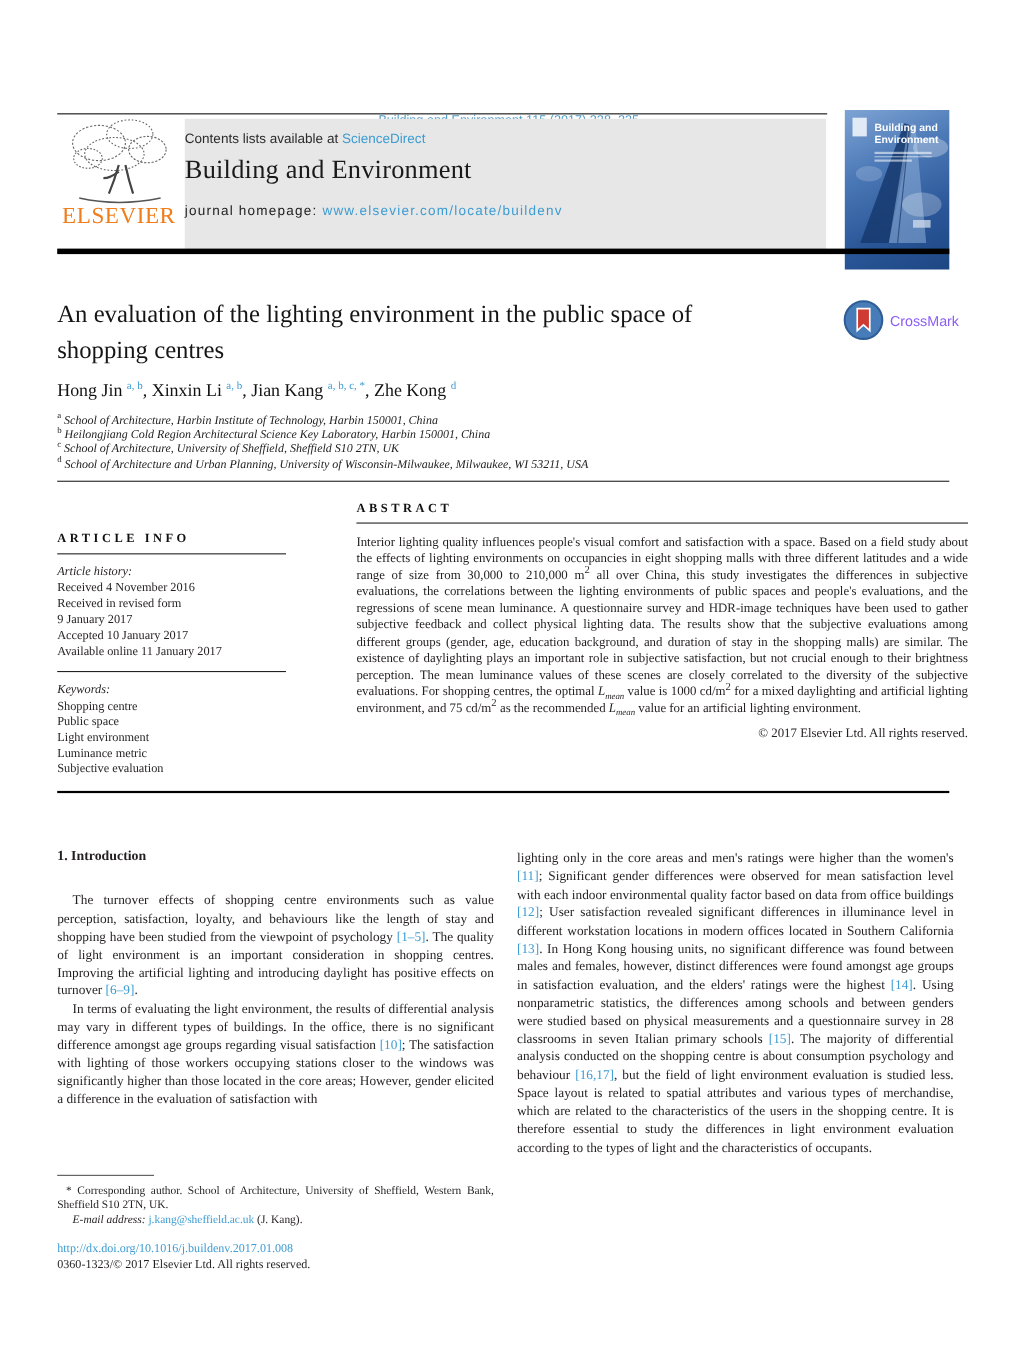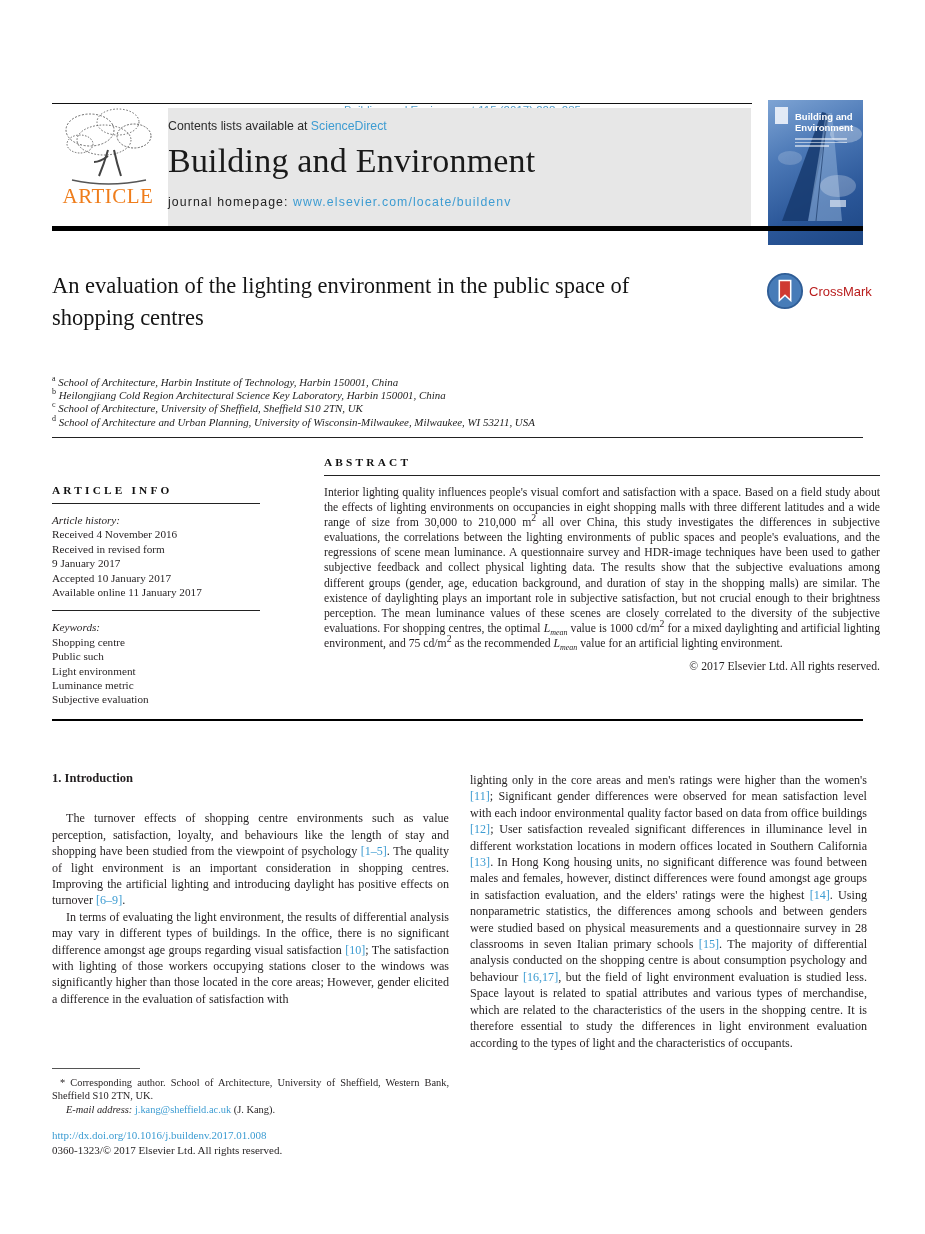--- a/index.html
+++ b/index.html
@@ -16,36 +16,36 @@
   }
   .abs{position:absolute;}
   .sans{font-family:"Liberation Sans","DejaVu Sans",sans-serif;}
   .blue{color:var(--link-blue);}
   .justify{text-align:justify;}
   
   .citation{top:68px;left:0;width:100%;text-align:center;font-size:11.5px;color:#4f9cc9;margin-top:36px;}
   .rule-top{top:103px;left:52px;width:700px;height:1px;background:#111;}
   .masthead-box{top:108px;left:168px;width:583px;height:120px;background:var(--masthead-gray);text-align:left;}
   .contents-line{margin-top:11px;font-size:12.3px;color:#2b2b2b;}
-  .journal-title{margin-top:9px;font-size:34px;color:#1a1a1a;letter-spacing:.2px;}
+  .journal-title{margin-top:9px;font-size:24px;color:#1a1a1a;letter-spacing:.2px;}
   .homepage-line{margin-top:15px;font-size:12.3px;letter-spacing:1.1px;color:#222;}
   .logo-wrap{top:104px;left:50px;width:116px;height:114px;text-align:center;}
   .logo-wrap svg{display:block;margin:0 auto;}
   .elsevier-word{font-size:21px;color:var(--elsevier-orange);letter-spacing:.5px;margin-top:-2px;}
   .cover{top:100px;left:768px;width:95px;height:145px;background:linear-gradient(155deg,#7ea4d4 0%,#4b78b6 35%,#2a5698 70%,#1d4683 100%);overflow:hidden;}
   .cover svg{position:absolute;top:0;left:0;}
   .cover-title{position:absolute;top:11px;left:27px;color:#fff;font-size:9.5px;font-weight:bold;line-height:11px;font-family:"Liberation Sans",sans-serif;}
   .cover-emblem{position:absolute;top:7px;left:7px;width:13px;height:17px;background:rgba(235,241,250,.92);}
   .cover-sub{position:absolute;top:38px;left:27px;width:52px;}
   .cover-sub i{display:block;height:1.5px;background:rgba(255,255,255,.55);margin-bottom:2px;}
   .rule-thick{top:226px;left:52px;width:811px;height:5px;background:#000;}
   
   .paper-title{top:270px;left:52px;width:660px;font-size:22.5px;line-height:32px;color:#151515;}
   .crossmark{top:272px;left:766px;width:110px;display:flex;align-items:center;gap:5px;}
-  .crossmark-label{font-size:13px;color:#b91c1c;}
+  .crossmark-label{font-size:13px;color:#8b5cf6;}
   .authors{top:345px;left:52px;width:720px;font-size:16.3px;color:#111;}
   .authors sup{font-size:10px;color:var(--link-blue);}
   .affils{top:376px;left:52px;width:760px;font-size:10.9px;line-height:13.2px;font-style:italic;color:#222;}
   .affils sup{font-style:normal;font-size:8px;}
   .rule1{top:437px;left:52px;width:811px;height:1px;background:#222;}
   
   .block-heading{font-size:11.3px;font-weight:bold;letter-spacing:3.2px;color:#111;}
   .heading-rule{height:1px;background:#222;margin-top:7px;margin-bottom:9px;}
   .info-col{top:484px;left:52px;width:210px;}
   .info-col .heading-rule{width:208px;}
@@ -93,21 +93,21 @@
         <ellipse cx="48" cy="36" rx="27" ry="15" stroke-dasharray="1.6 1.6"></ellipse>
         <ellipse cx="24" cy="40" rx="13" ry="9" stroke-dasharray="1.5 1.5"></ellipse>
       </g>
       <g stroke="#444" stroke-width="2" fill="none">
         <path d="M52 46 q-4 14 -9 26"></path>
         <path d="M58 46 q3 14 7 26"></path>
         <path d="M52 52 q-8 6 -14 6"></path>
       </g>
       <path d="M16 76 q36 8 74 0" stroke="#555" stroke-width="1.4" fill="none"></path>
     </svg>
-    <div class="elsevier-word">ARTICLE</div>
+    <div class="elsevier-word">ELSEVIER</div>
   </div>
 
   <div class="abs masthead-box">
     <div class="contents-line sans"><span>Contents lists available at </span><span class="blue">ScienceDirect</span></div>
     <div class="journal-title">Building and Environment</div>
     <div class="homepage-line sans"><span>journal homepage: </span><span class="blue">www.elsevier.com/locate/buildenv</span></div>
   </div>
 
   <div class="abs cover">
     <svg width="95" height="121" viewBox="0 0 95 121">
@@ -136,20 +136,21 @@
   <div class="abs paper-title">An evaluation of the lighting environment in the public space of shopping centres</div>
 
   <div class="abs crossmark">
     <svg width="38" height="38" viewBox="0 0 40 40">
       <circle cx="20" cy="20" r="18" fill="#477cb8" stroke="#2f5d96" stroke-width="2"></circle>
       <path d="M14 9 h12 v21 l-6 -5.5 l-6 5.5 z" fill="#cf3a32" stroke="#fff" stroke-width="1.6"></path>
     </svg>
     <span class="crossmark-label sans">CrossMark</span>
   </div>
 
+  <div class="abs authors"><span>Hong Jin <sup>a, b</sup></span>, <span>Xinxin Li <sup>a, b</sup></span>, <span>Jian Kang <sup>a, b, c, *</sup></span>, <span>Zhe Kong <sup>d</sup></span></div>
 
   <div class="abs affils">
       <div><sup>a</sup> School of Architecture, Harbin Institute of Technology, Harbin 150001, China</div>
       <div><sup>b</sup> Heilongjiang Cold Region Architectural Science Key Laboratory, Harbin 150001, China</div>
       <div><sup>c</sup> School of Architecture, University of Sheffield, Sheffield S10 2TN, UK</div>
       <div><sup>d</sup> School of Architecture and Urban Planning, University of Wisconsin-Milwaukee, Milwaukee, WI 53211, USA</div>
     </div>
 
   <div class="abs rule1"></div>
 
@@ -161,21 +162,21 @@
         <div class="info-line">Received 4 November 2016</div>
         <div class="info-line">Received in revised form</div>
         <div class="info-line">9 January 2017</div>
         <div class="info-line">Accepted 10 January 2017</div>
         <div class="info-line">Available online 11 January 2017</div>
       </div>
     <div class="info-divider"></div>
     <div class="info-label">Keywords:</div>
     <div>
         <div class="info-line">Shopping centre</div>
-        <div class="info-line">Public such</div>
+        <div class="info-line">Public space</div>
         <div class="info-line">Light environment</div>
         <div class="info-line">Luminance metric</div>
         <div class="info-line">Subjective evaluation</div>
       </div>
   </div>
 
   <div class="abs abs-col">
     <div class="block-heading">ABSTRACT</div>
     <div class="heading-rule"></div>
     <div class="abstract-text justify"><span>Interior lighting quality influences people's visual comfort and satisfaction with a space. Based on a field study about the effects of lighting environments on occupancies in eight shopping malls with three different latitudes and a wide range of size from 30,000 to 210,000 m</span><sup class="seg-sup">2</sup><span> all over China, this study investigates the differences in subjective evaluations, the correlations between the lighting environments of public spaces and people's evaluations, and the regressions of scene mean luminance. A questionnaire survey and HDR-image techniques have been used to gather subjective feedback and collect physical lighting data. The results show that the subjective evaluations among different groups (gender, age, education background, and duration of stay in the shopping malls) are similar. The existence of daylighting plays an important role in subjective satisfaction, but not crucial enough to their brightness perception. The mean luminance values of these scenes are closely correlated to the diversity of the subjective evaluations. For shopping centres, the optimal </span><span class="seg-i">L</span><sub class="seg-sub">mean</sub><span> value is 1000 cd/m</span><sup class="seg-sup">2</sup><span> for a mixed daylighting and artificial lighting environment, and 75 cd/m</span><sup class="seg-sup">2</sup><span> as the recommended </span><span class="seg-i">L</span><sub class="seg-sub">mean</sub><span> value for an artificial lighting environment.</span></div>

